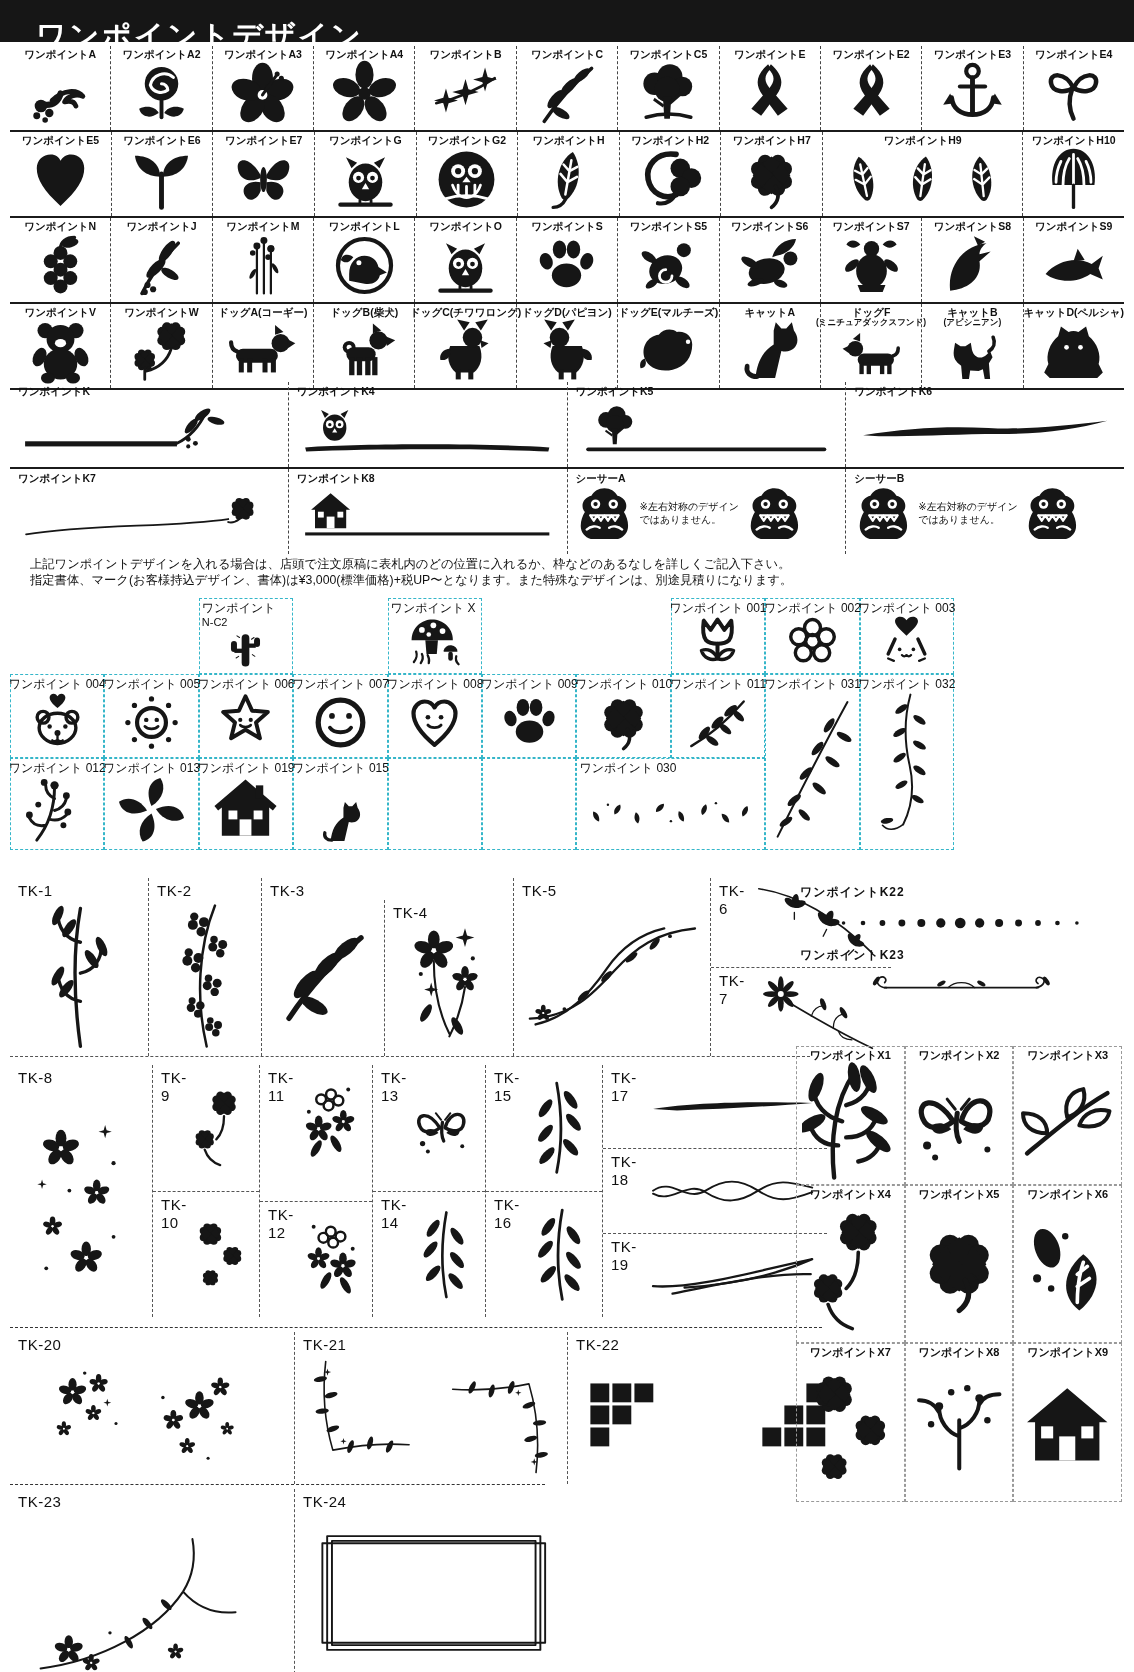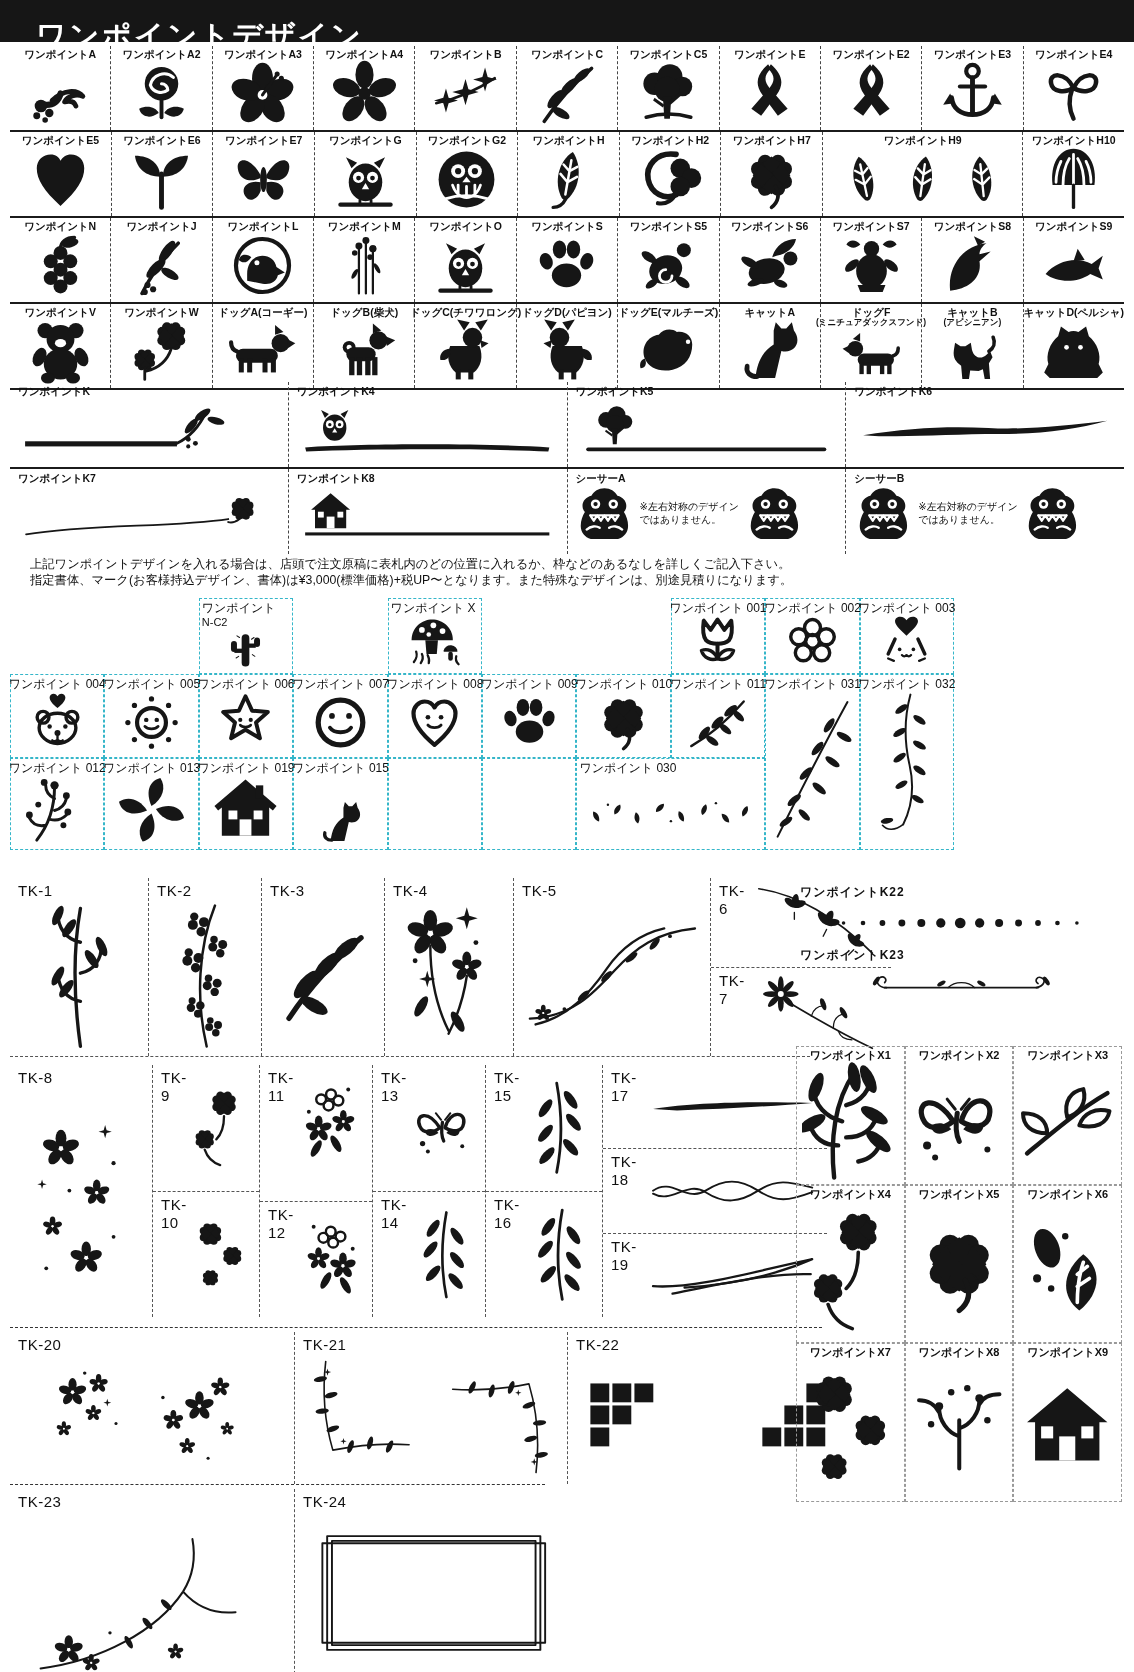--- a/index.html
+++ b/index.html
@@ -385,43 +385,43 @@
               <ellipse cx="28" cy="14" rx="3.5" ry="9" transform="rotate(35 28 14)"></ellipse>
               <ellipse cx="20" cy="26" rx="3.5" ry="9" transform="rotate(45 20 26)"></ellipse>
               <ellipse cx="30" cy="30" rx="3" ry="7" transform="rotate(120 30 30)"></ellipse>
               <circle cx="14" cy="38" r="2.2"></circle>
               <circle cx="18" cy="41" r="2.2"></circle>
               <circle cx="12" cy="43" r="2.2"></circle>
             </svg>
           </div>
         </div>
         <div class="cell">
-          <div class="lbl">ワンポイントL</div>
-          <div class="art">
-            <svg viewBox="0 0 48 48">
-              <circle class="st" stroke-width="3" cx="24" cy="24" r="19"></circle>
-              <path d="M13 30c0 -8 5 -13 11 -13 5 0 9 3 10 8l6 4 -5 2c-1 5 -6 7 -11 6l-11 -2z"></path>
-              <path d="M16 18c-4 -3 -8 -2 -9 2 3 3 6 2 9 -2z"></path>
-              <circle cx="20" cy="22" r="1.8" fill="#fff"></circle>
-            </svg>
-          </div>
-        </div>
-        <div class="cell">
           <div class="lbl">ワンポイントM</div>
           <div class="art">
             <svg viewBox="0 0 48 48">
               <path class="st" stroke-width="1.6" d="M20 12v32M25 8v36M30 14v30"></path>
               <circle cx="20" cy="10" r="2.5"></circle>
               <circle cx="25" cy="6" r="2.5"></circle>
               <circle cx="30" cy="12" r="2.5"></circle>
               <circle cx="30" cy="12" r="2.5"></circle>
               <circle cx="17" cy="15" r="2"></circle>
               <circle cx="28" cy="18" r="2"></circle>
               <ellipse cx="17" cy="30" rx="1.5" ry="4" transform="rotate(30 17 30)"></ellipse>
               <ellipse cx="33" cy="26" rx="1.5" ry="4" transform="rotate(-30 33 26)"></ellipse>
+            </svg>
+          </div>
+        </div>
+        <div class="cell">
+          <div class="lbl">ワンポイントL</div>
+          <div class="art">
+            <svg viewBox="0 0 48 48">
+              <circle class="st" stroke-width="3" cx="24" cy="24" r="19"></circle>
+              <path d="M13 30c0 -8 5 -13 11 -13 5 0 9 3 10 8l6 4 -5 2c-1 5 -6 7 -11 6l-11 -2z"></path>
+              <path d="M16 18c-4 -3 -8 -2 -9 2 3 3 6 2 9 -2z"></path>
+              <circle cx="20" cy="22" r="1.8" fill="#fff"></circle>
             </svg>
           </div>
         </div>
         <div class="cell">
           <div class="lbl">ワンポイントO</div>
           <div class="art">
             <svg viewBox="0 0 48 48">
               <ellipse cx="24" cy="26" rx="12" ry="13.5"></ellipse>
               <path d="M14 16l-4 -8 8 4zM34 16l4 -8 -8 4z"></path>
               <circle cx="19" cy="22.5" r="4" fill="#fff"></circle>
@@ -1246,21 +1246,21 @@
           <div class="art">
             <svg viewBox="0 0 48 48">
               <path class="st" stroke-width="2.5" d="M8 44C16 32 28 18 42 6"></path>
               <ellipse cx="16" cy="28" rx="3.2" ry="8" transform="rotate(40 16 28)"></ellipse>
               <ellipse cx="26" cy="19" rx="3.2" ry="8" transform="rotate(45 26 19)"></ellipse>
               <ellipse cx="35" cy="11" rx="3" ry="7" transform="rotate(50 35 11)"></ellipse>
               <ellipse cx="20" cy="38" rx="3" ry="7" transform="rotate(-60 20 38)"></ellipse>
             </svg>
           </div>
         </div>
-        <div class="tkcell" style="width: 112px; flex: 0 0 auto;">
+        <div class="tkcell" style="width: 112px; flex: 0 0 auto; margin-top: 22px;">
           <div class="tklbl">TK-4</div>
           <div class="art">
             <svg viewBox="0 0 56 100">
               <g transform="translate(16 22) rotate(0) scale(1)">
                 <ellipse cx="0" cy="-8.5" rx="4.5" ry="7" transform="rotate(0)"></ellipse>
                 <ellipse cx="0" cy="-8.5" rx="4.5" ry="7" transform="rotate(72)"></ellipse>
                 <ellipse cx="0" cy="-8.5" rx="4.5" ry="7" transform="rotate(144)"></ellipse>
                 <ellipse cx="0" cy="-8.5" rx="4.5" ry="7" transform="rotate(216)"></ellipse>
                 <ellipse cx="0" cy="-8.5" rx="4.5" ry="7" transform="rotate(288)"></ellipse>
                 <circle r="1.8" fill="#fff"></circle>

